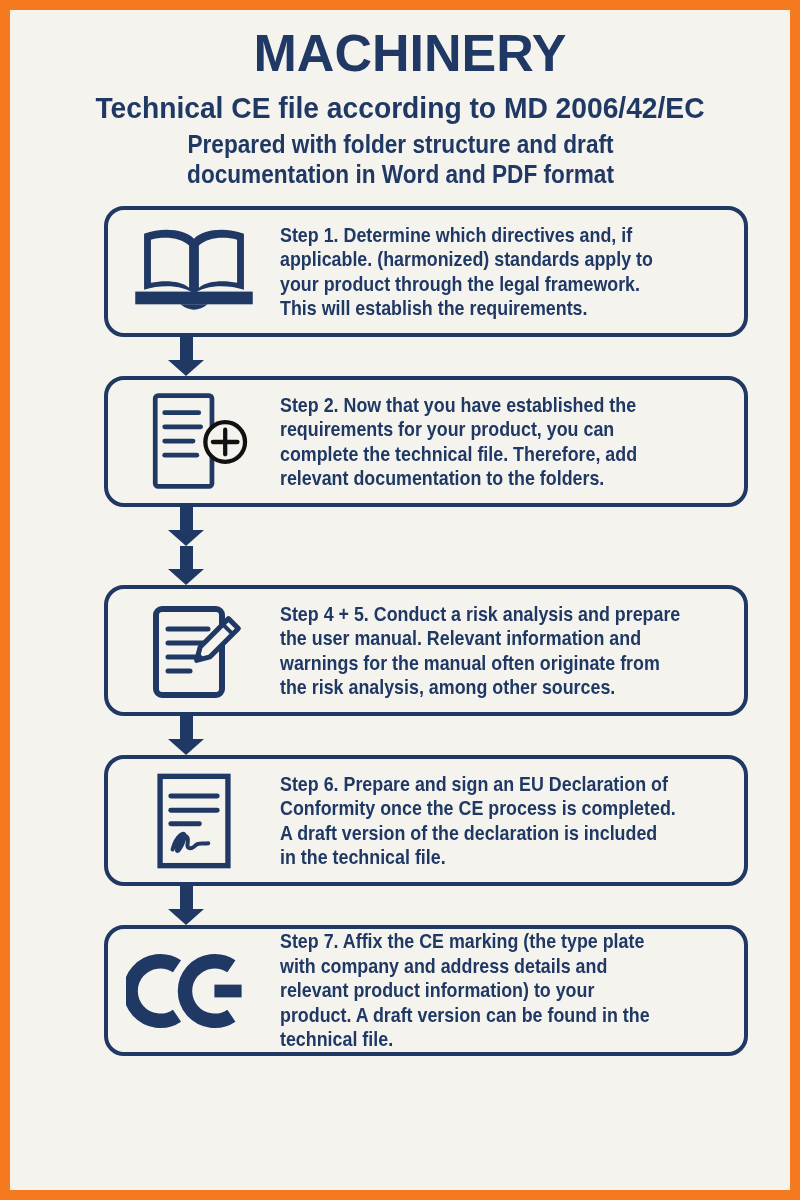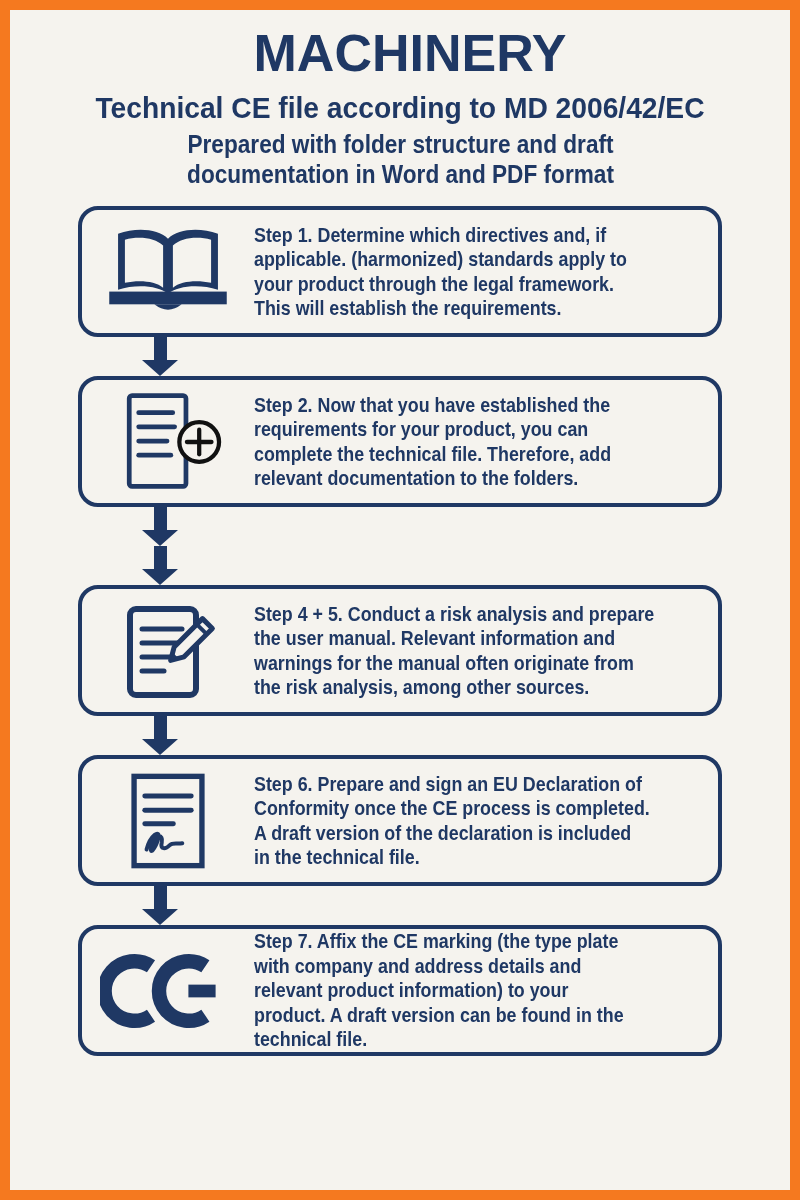--- a/index.html
+++ b/index.html
@@ -40,21 +40,21 @@
     margin:4px auto 0 auto;
     max-width:585px;
     text-align:center;
     font-size:26px;
     line-height:29.5px;
     font-weight:bold;
     color:#1f3864;
     transform:scaleX(.87);
     transform-origin:center top;
   }
-  .steps{margin-top:17px;}
+  .steps{margin-top:17px;margin-left:26px;}
   .step-box{
     box-sizing:border-box;
     margin-left:68px;
     width:644px;
     height:131px;
     border:4px solid #1f3864;
     border-radius:20px;
     display:flex;
     align-items:center;
     background:#f5f3ee;

